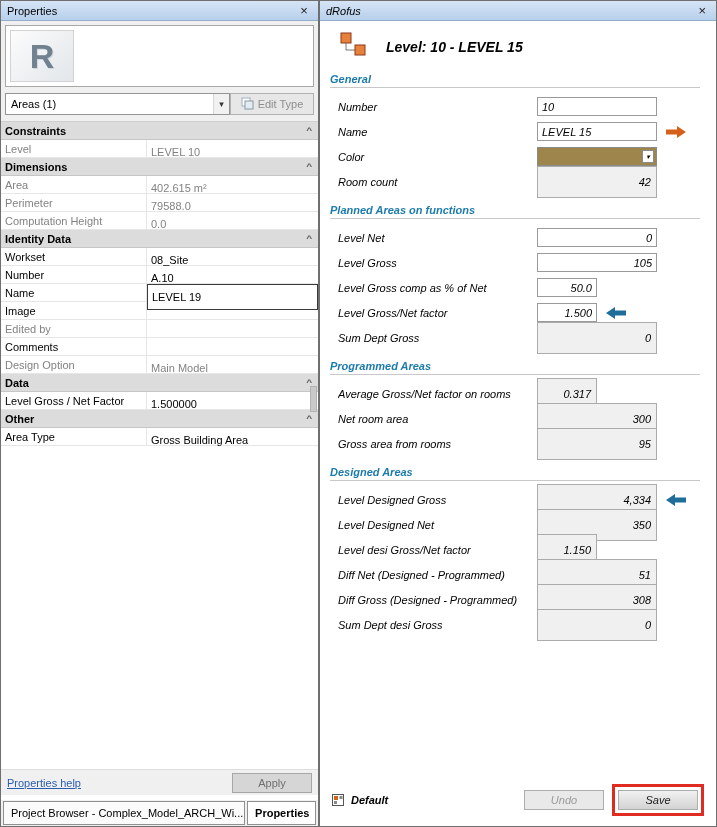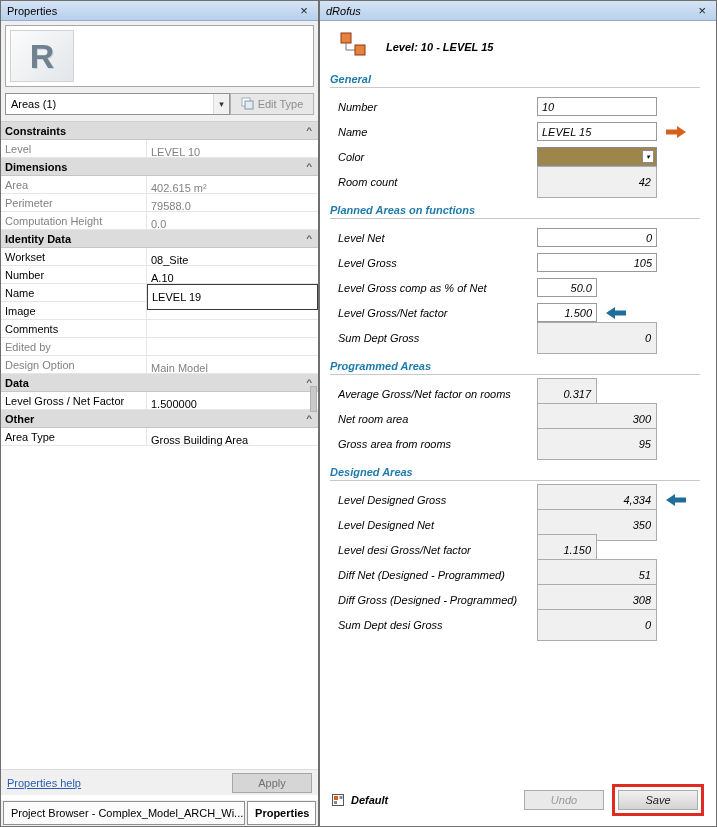--- a/index.html
+++ b/index.html
@@ -59,21 +59,21 @@
   .tab { border:1px solid #8f8f8f; background:#fbfbfb; display:flex; align-items:center; padding:0 7px;
          white-space:nowrap; overflow:hidden; }
   .tab.first { max-width:245px; }
   .tab.active { font-weight:bold; background:#fff; }
 
   
   .panel-right { flex:1; border:1px solid #6f6f6f; border-left:1px solid #6f6f6f; display:flex; flex-direction:column; background:#fdba74;font-style:italic; }
   .right-body { position:relative; flex:1; padding:6px 12px 0 18px; background:#fff; overflow:hidden; }
 
   .dr-header { display:flex; align-items:center; gap:18px; margin:4px 0 8px 0; height:32px; }
-  .dr-title { font-size:11px; font-weight:bold; }
+  .dr-title { font-size:14px; font-weight:bold; }
 
   .section-label { color:#1d7bab; font-weight:bold; margin:10px 0 1px -8px; }
   .rule { border-top:1px solid #c8c8c8; margin:2px 4px 6px -8px; }
 
   .f-row { display:flex; align-items:center; height:25px; }
   .f-label { width:199px; flex:none; white-space:nowrap; overflow:hidden; }
   .f-input { height:19px; border:1px solid #9a9a9a; padding:0 4px; font:inherit; background:#fff; }
   .f-ro { height:32px; border:1px solid #ababab; background:#f0f0f0; display:flex; align-items:center;
           justify-content:flex-end; padding:0 5px; }
   .w-full { width:120px; } .w-narrow { width:60px; }
@@ -169,26 +169,26 @@
         </div>
         <div class="g-row">
           <div class="g-label">Name</div>
           <div class="g-value editing">LEVEL 19</div>
         </div>
         <div class="g-row">
           <div class="g-label">Image</div>
           <div class="g-value"></div>
         </div>
         <div class="g-row">
+          <div class="g-label gray">Edited by</div>
+          <div class="g-value gray"></div>
+        </div>
+        <div class="g-row">
           <div class="g-label">Comments</div>
           <div class="g-value"></div>
-        </div>
-        <div class="g-row">
-          <div class="g-label gray">Edited by</div>
-          <div class="g-value gray"></div>
         </div>
         <div class="g-row">
           <div class="g-label gray">Design Option</div>
           <div class="g-value gray">Main Model</div>
         </div>
 
         <div class="g-header">
           <span>Data</span>
           <span class="chev">^</span>
         </div>

